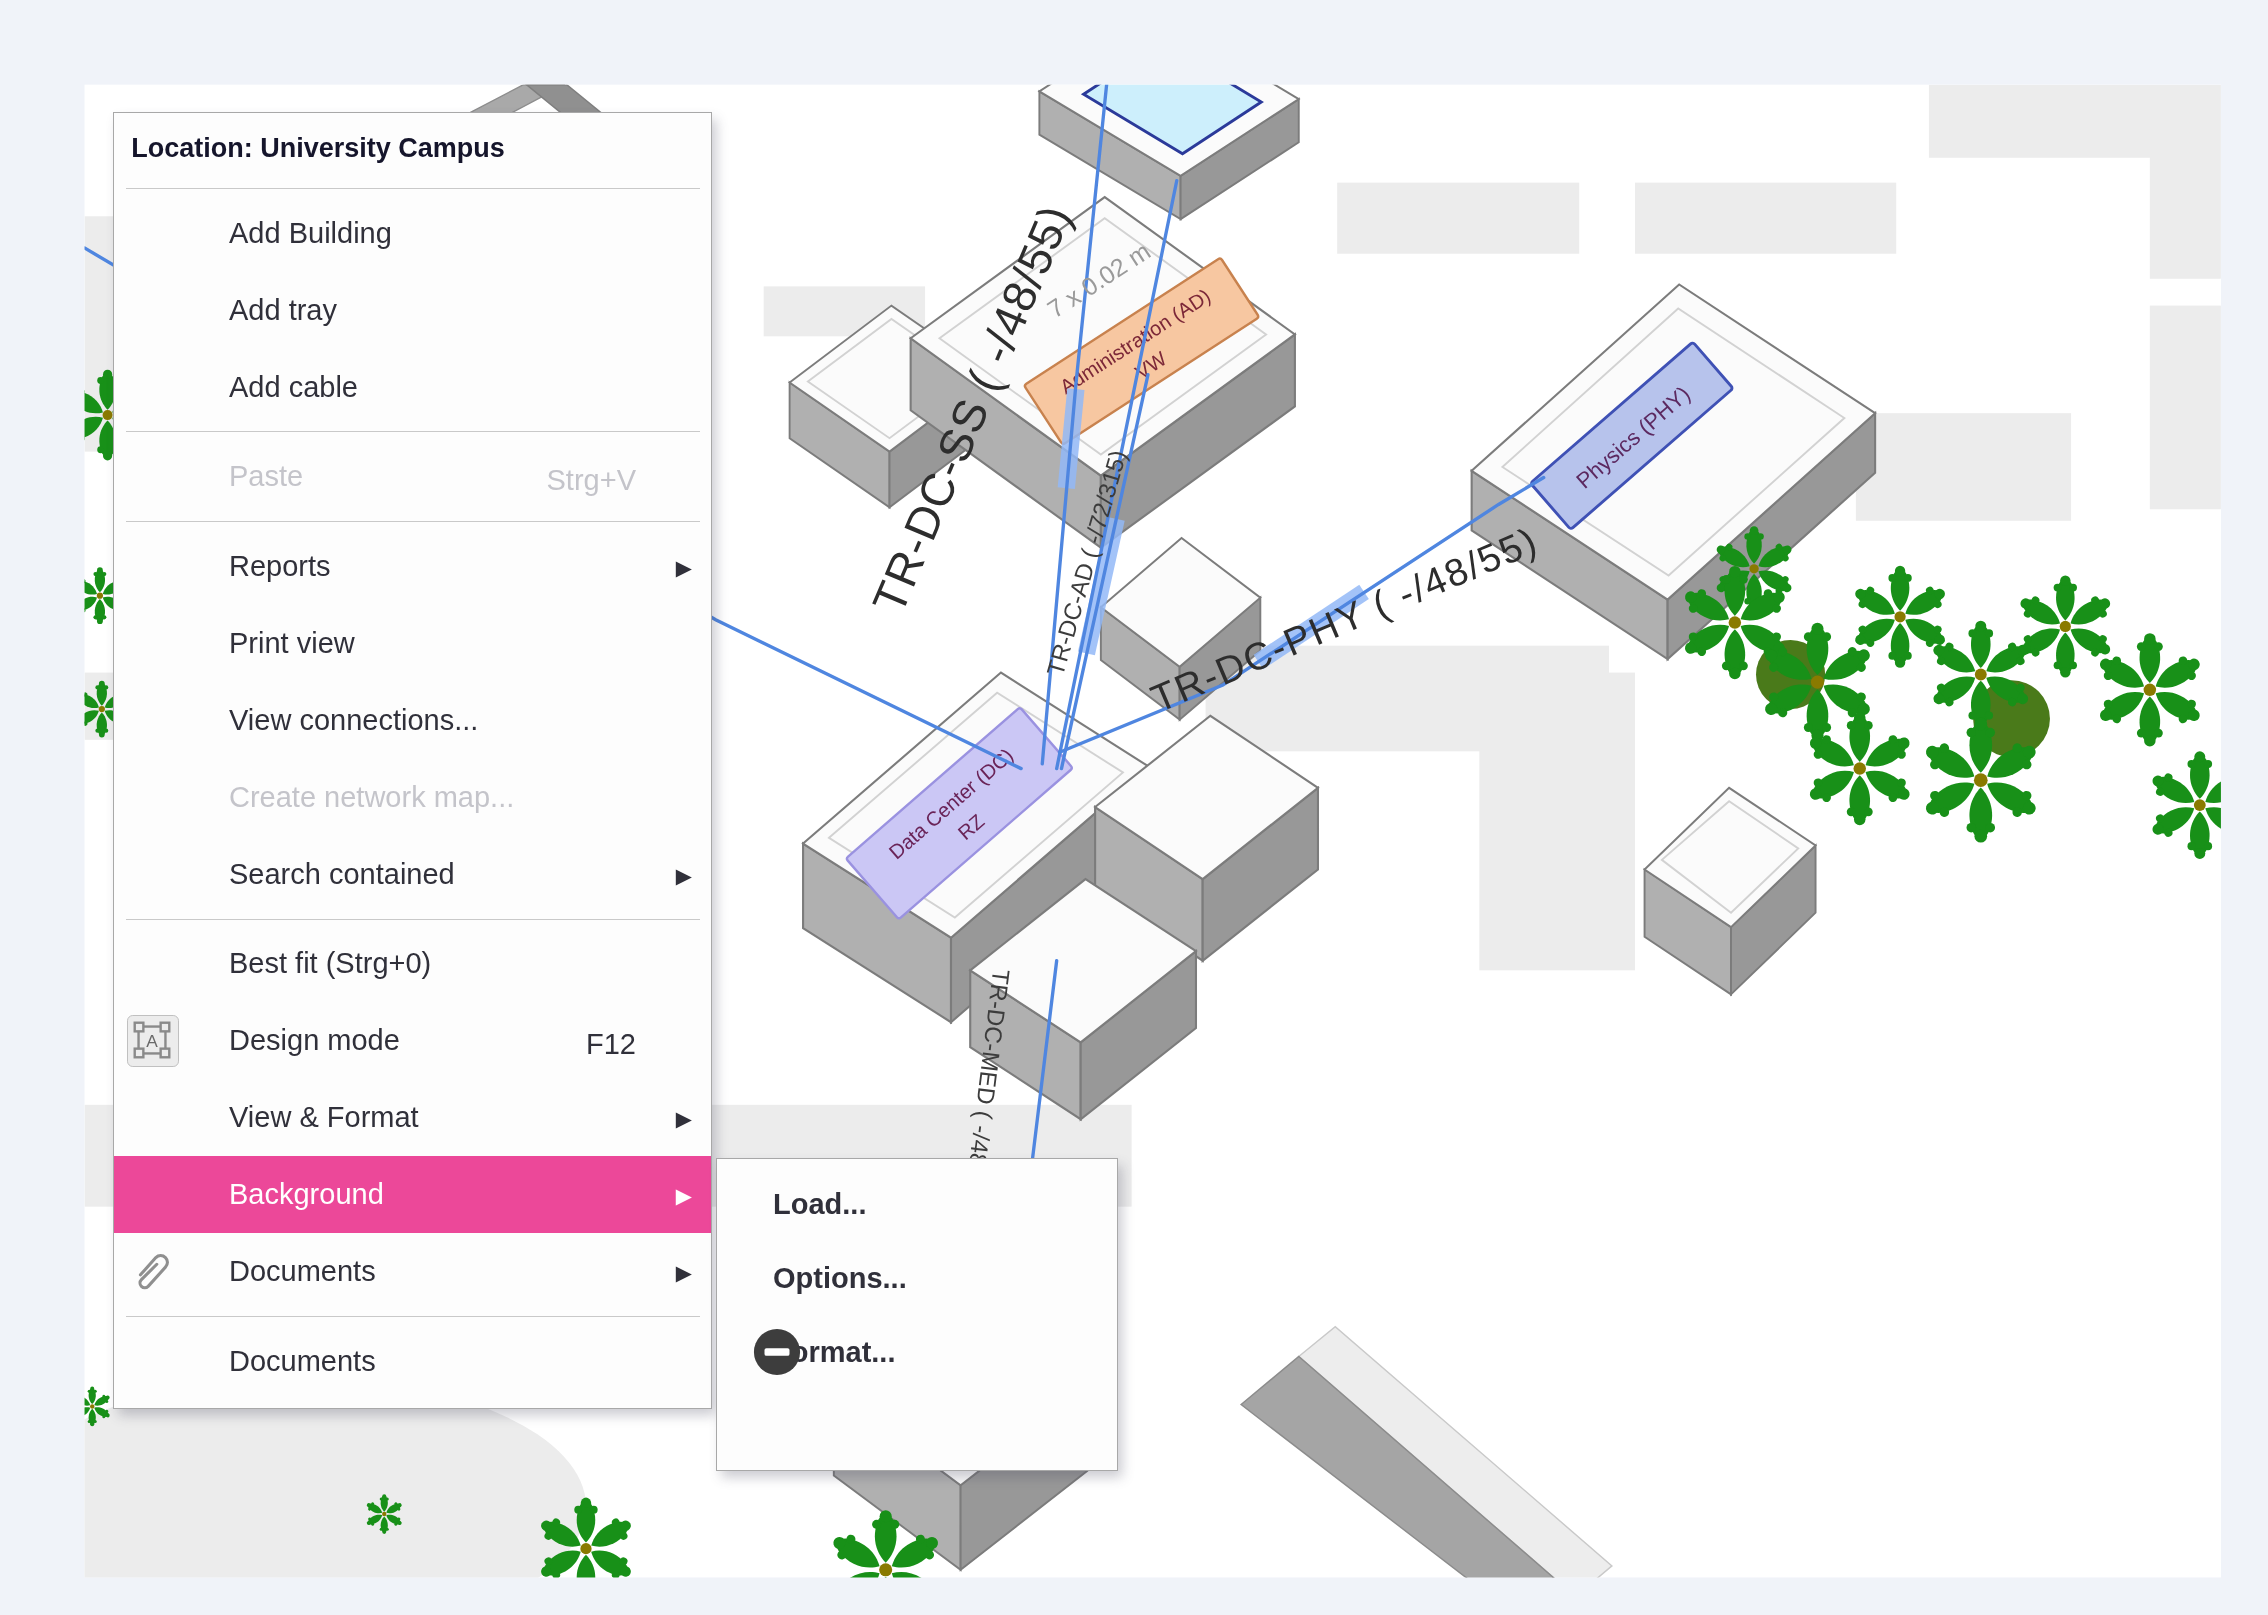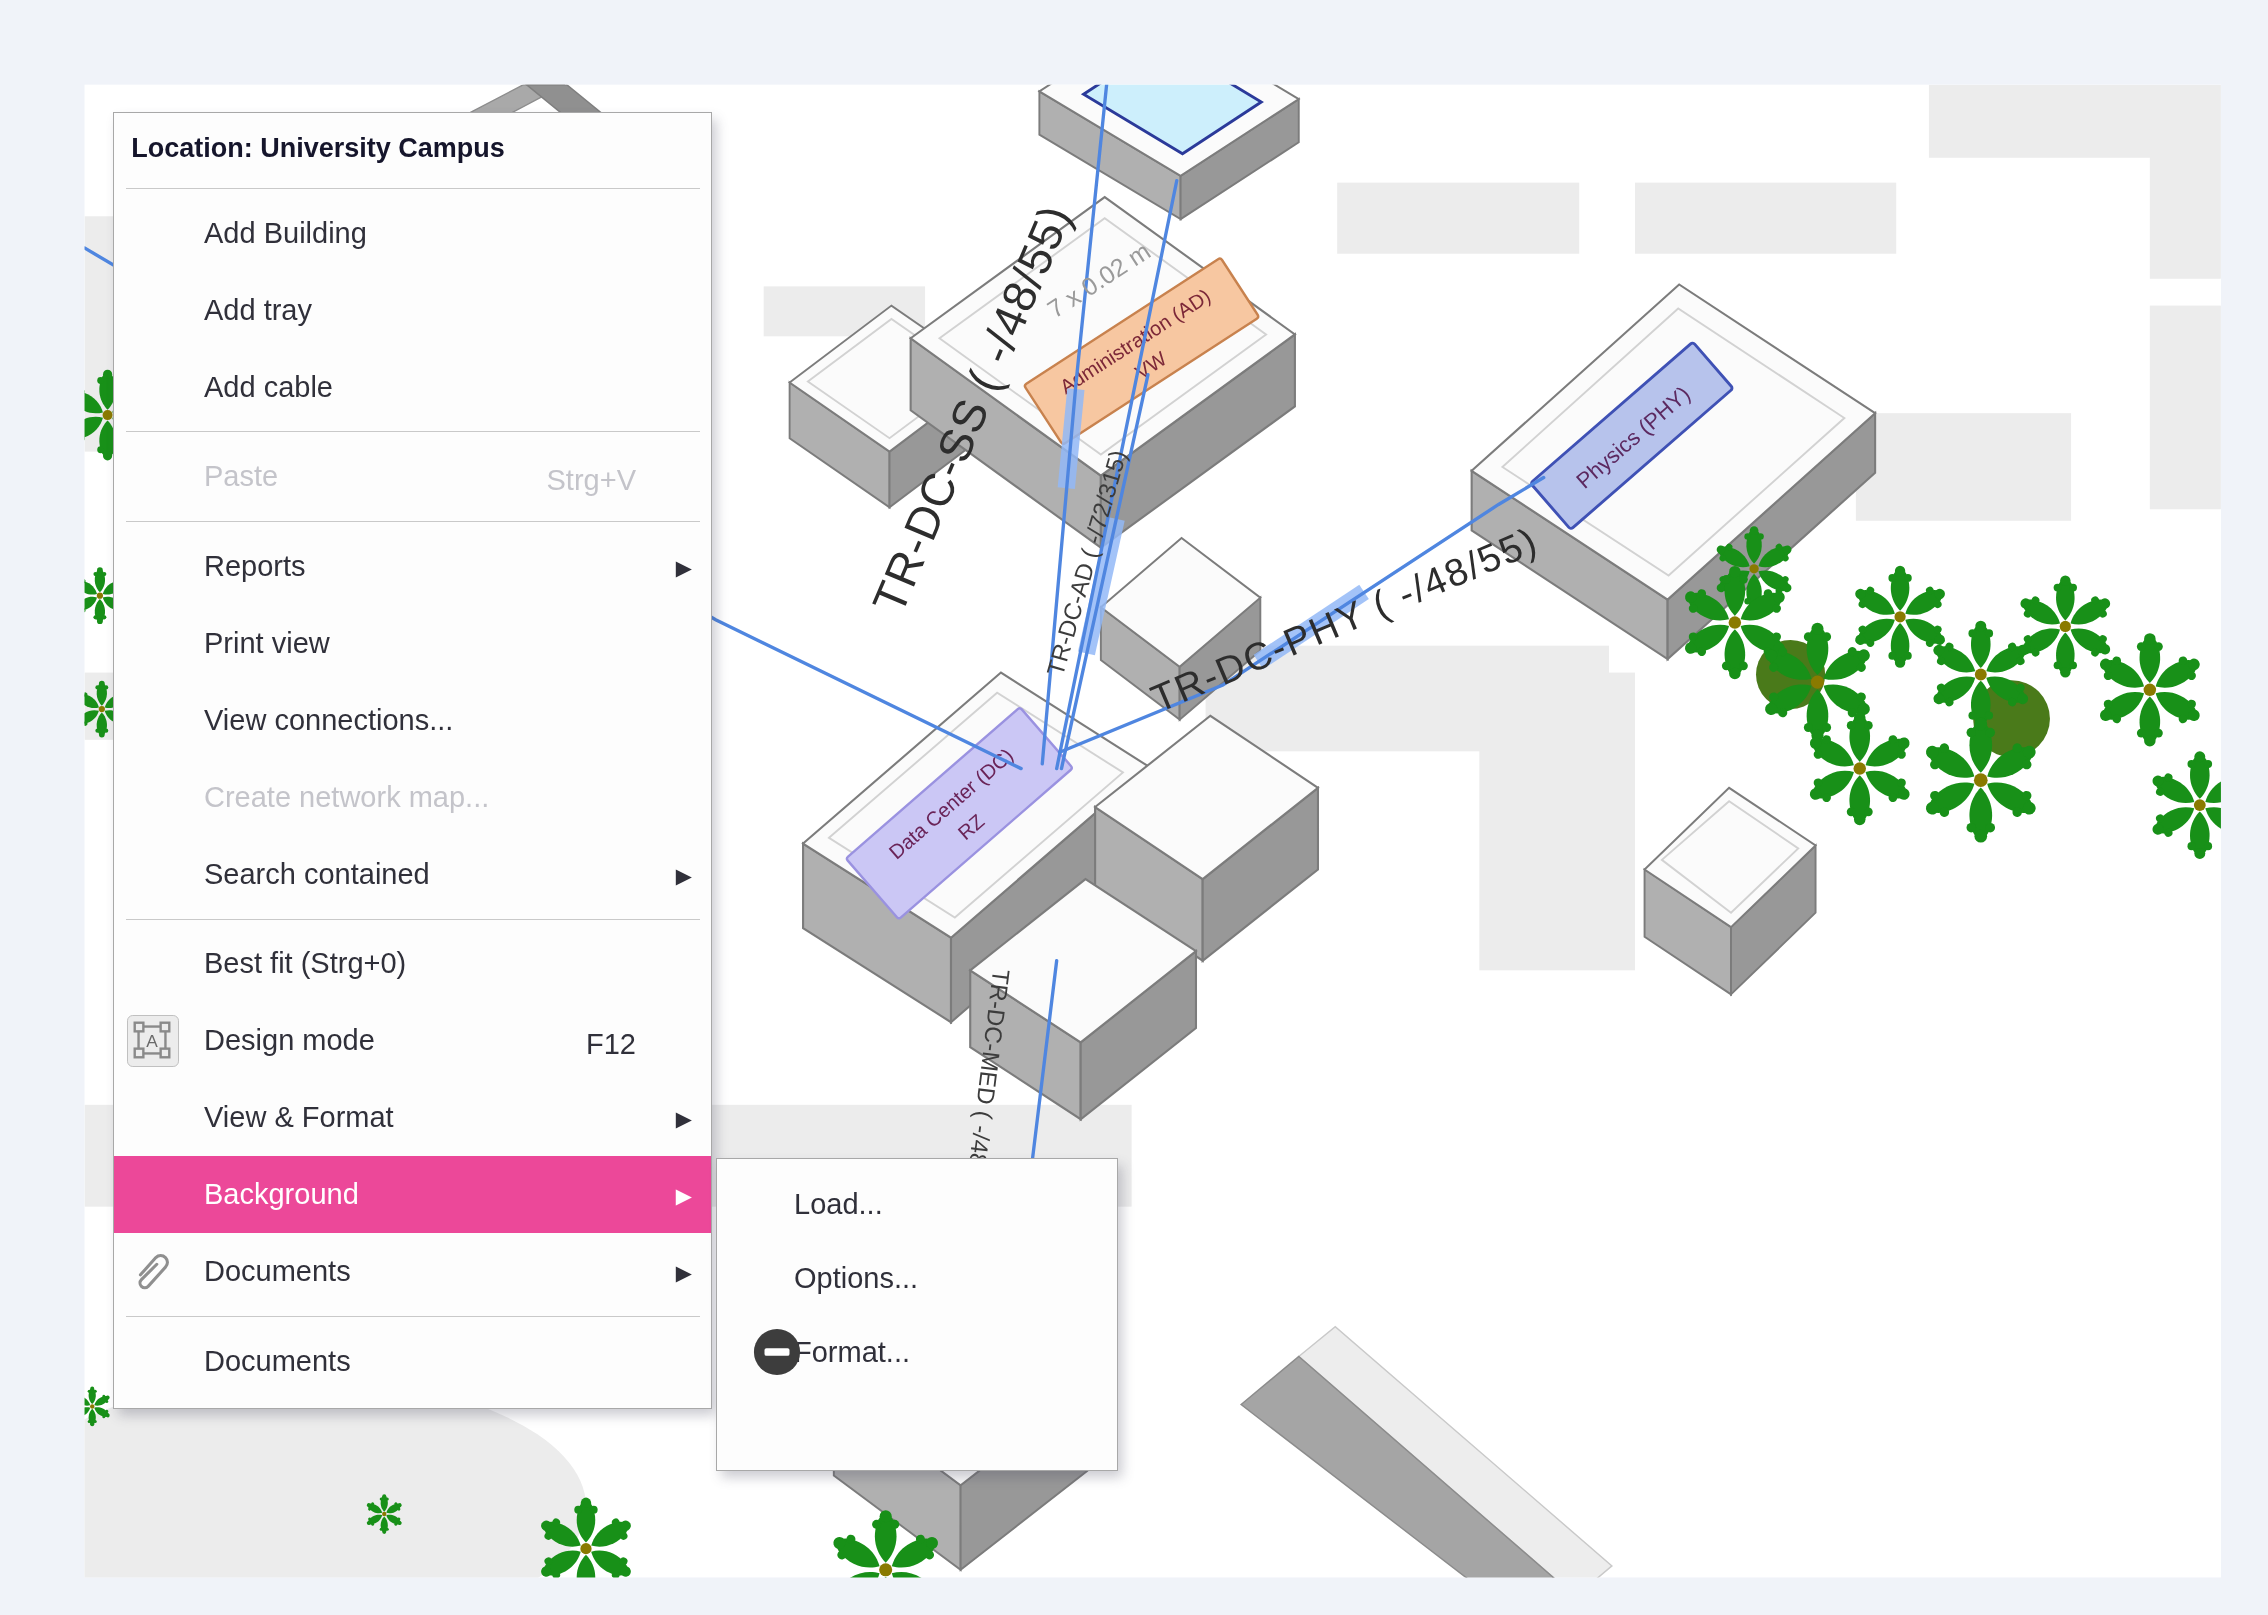--- a/index.html
+++ b/index.html
@@ -5,28 +5,28 @@
   html,body{margin:0;padding:0;}
   body{width:2268px;height:1616px;overflow:hidden;background:#f0f3f9;font-family:"Liberation Sans",sans-serif;}
   .stage{position:relative;width:2268px;height:1616px;}
   svg.map{position:absolute;left:0;top:0;}
 
   
   .menu{position:absolute;background:#fdfdfd;border:1.9px solid #a8a8a8;box-shadow:4.8px 6.7px 11.5px rgba(70,70,90,.28);box-sizing:border-box;}
   .cm{left:113px;top:112px;width:599px;height:1297px;}
   .cm .hdr{height:69px;line-height:71px;font-weight:bold;font-size:27px;color:#15152b;padding-left:17.3px;white-space:nowrap;}
   .sep{border-top:1.9px solid #c9c9c9;margin:5.8px 11.5px;}
-  .row{position:relative;height:77px;line-height:77px;padding-left:90px;font-size:29px;color:#30303a;white-space:nowrap;}
+  .row{position:relative;height:77px;line-height:77px;padding-left:115px;font-size:29px;color:#30303a;white-space:nowrap;}
   .row .sc{position:absolute;right:75px;top:4px;}
   .row .arrow{position:absolute;right:19px;top:1px;font-size:21px;}
   .row.dis{color:#c4c4ca;}
   .row.hl{background:#ec4899;color:#ffffff;}
   .row .licon{position:absolute;left:13.4px;top:12.5px;}
   .sm{left:716px;top:1158px;width:402px;height:313px;padding:7.7px 0 9.6px;}
-  .sm .row{height:74px;line-height:74px;padding-left:77px;}
+  .sm .row{height:74px;line-height:74px;padding-left:56px;font-weight:bold;}
   .sm .row .licon{left:35px;top:12.5px;}
   .dsgn-box{width:52px;height:52px;background:#ececec;border:1.9px solid #c0c0c0;border-radius:5.8px;box-sizing:border-box;display:block;}
 </style>
 </head>
 <body>
 
 <div class="stage">
 
 <svg class="map" width="2268" height="1616" viewBox="0 0 2361 1682">
   <defs>

